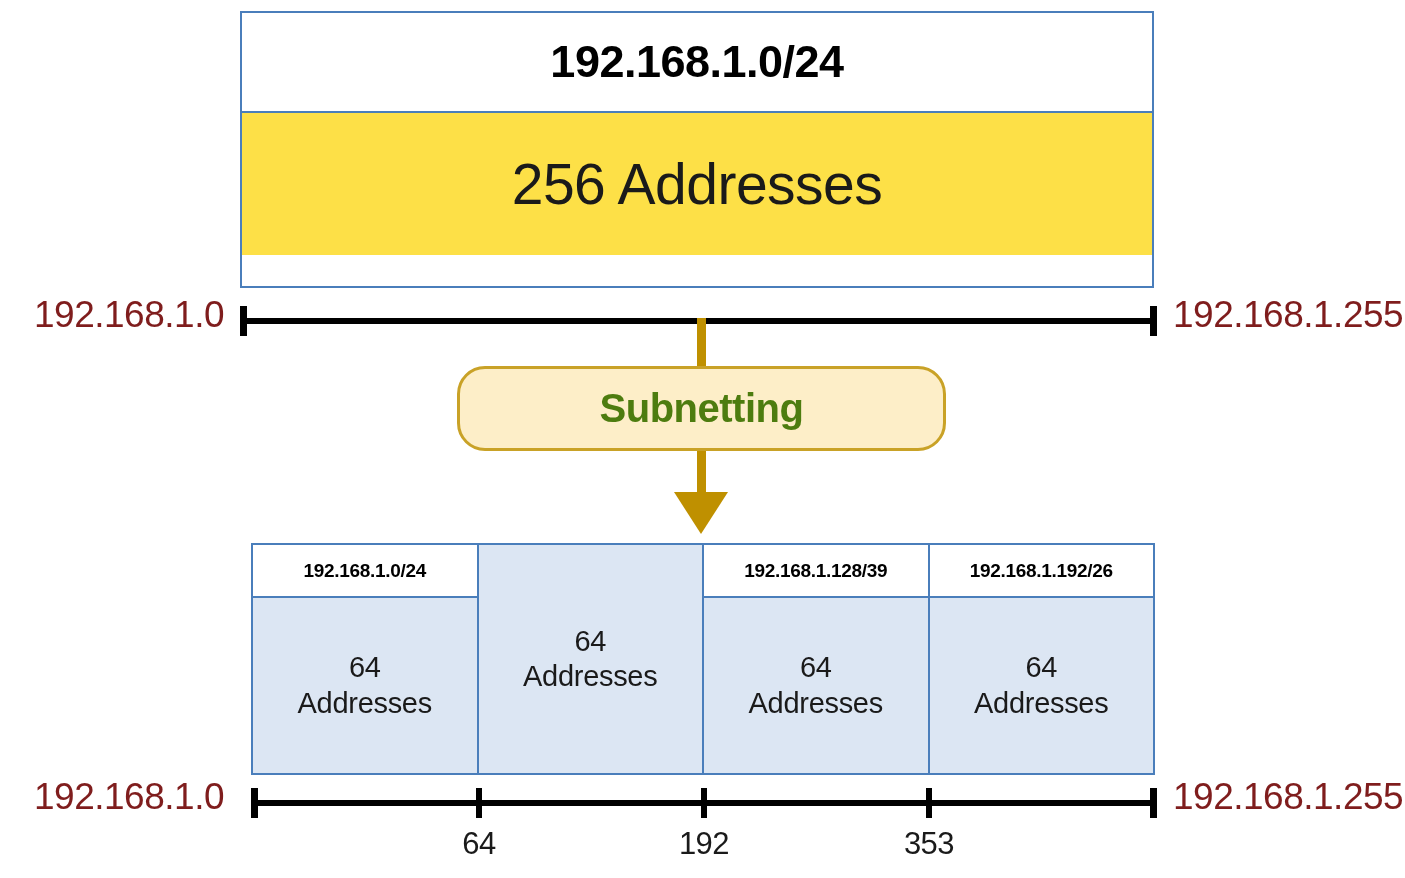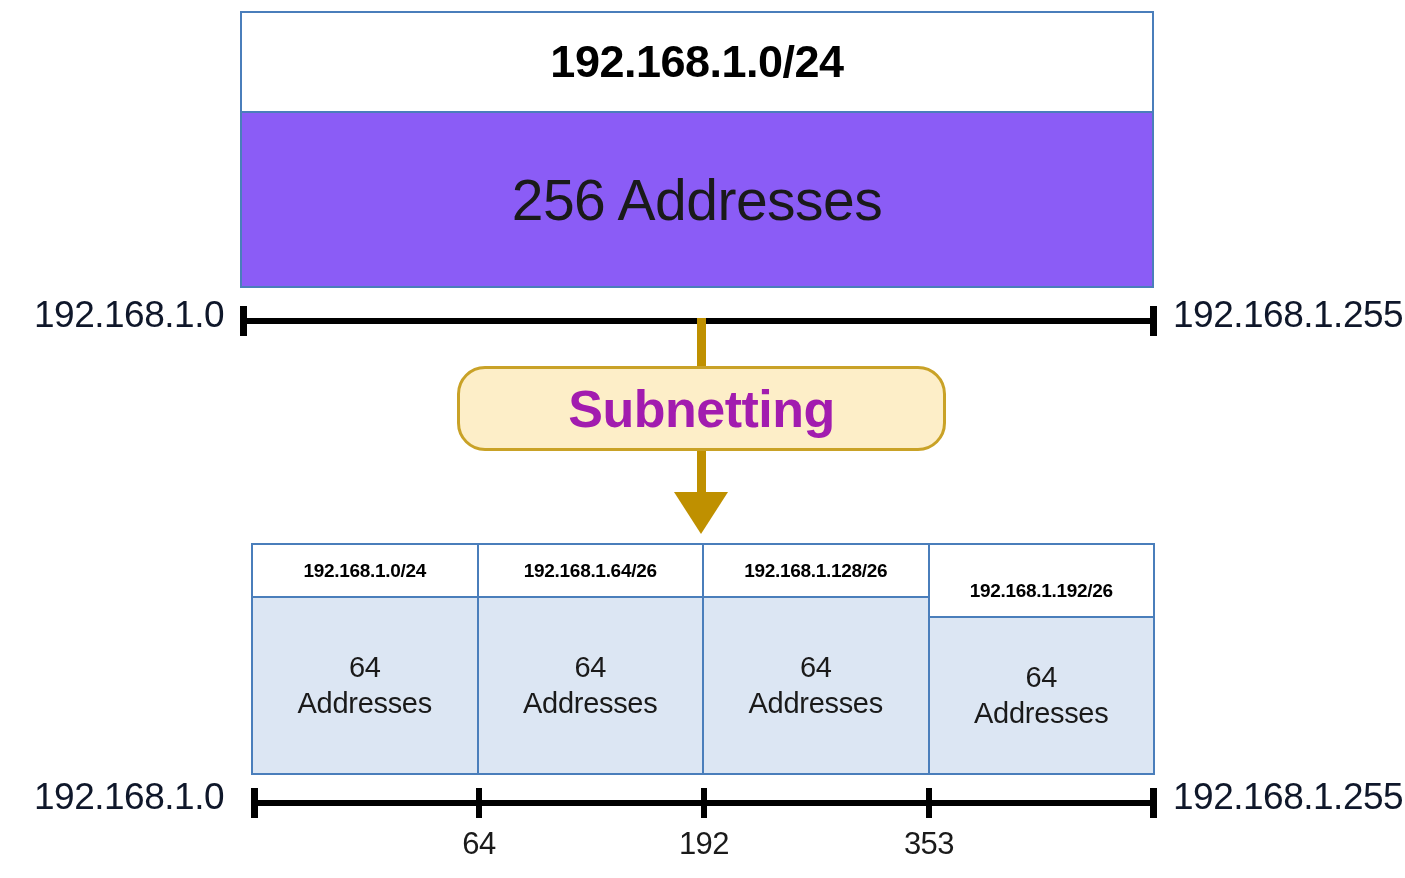--- a/index.html
+++ b/index.html
@@ -43,23 +43,23 @@
     justify-content: center;
     background: #ffffff;
   }
   .top-header-label {
     font-size: 45px;
     font-weight: bold;
     letter-spacing: -0.5px;
     color: #000;
   }
   .top-body {
-    height: 173px;
-    box-sizing: border-box;
-    background: #8b5cf6;
+    height: 142px;
+    box-sizing: border-box;
+    background: #fde047;
     display: flex;
     align-items: center;
     justify-content: center;
   }
   .top-body-label {
     font-size: 57px;
     font-weight: 400;
     color: #1a1a1a;
     letter-spacing: -0.5px;
   }
@@ -86,21 +86,21 @@
   .axis-tick {
     position: absolute;
     width: 6px;
     height: 30px;
     background: #000000;
     top: -12px;
   }
   .axis-end-label {
     position: absolute;
     font-size: 37px;
-    color: #0f172a;
+    color: #7f1d1d;
     white-space: nowrap;
     top: -24px;
     letter-spacing: -0.5px;
   }
   .tick-label {
     position: absolute;
     font-size: 31px;
     color: #1a1a1a;
     top: 26px;
     transform: translateX(-50%);
@@ -142,23 +142,23 @@
     height: 85px;
     background: #fdeec8;
     border: 3px solid #c9a227;
     border-radius: 28px;
     box-sizing: border-box;
     display: flex;
     align-items: center;
     justify-content: center;
   }
   .badge-label {
-    font-size: 52px;
+    font-size: 40px;
     font-weight: bold;
-    color: #a21caf;
+    color: #4d7c0f;
     letter-spacing: -0.5px;
   }
 
   
   .subnet-table {
     position: absolute;
     left: 237px;
     top: 543px;
     width: 904px;
     height: 232px;
@@ -166,21 +166,21 @@
     box-sizing: border-box;
     display: flex;
   }
   .subnet-col {
     flex: 1 1 0;
     display: flex;
     flex-direction: column;
     box-sizing: border-box;
     border-right: 2px solid #4a7ebb;
   }
-  .subnet-col:last-child { border-right: none; margin-top: 20px; }
+  .subnet-col:last-child { border-right: none; }
   .subnet-head {
     height: 53px;
     box-sizing: border-box;
     border-bottom: 2px solid #4a7ebb;
     background: #ffffff;
     display: flex;
     align-items: center;
     justify-content: center;
   }
   .subnet-head-label {
@@ -238,32 +238,29 @@
       <div class="subnet-head">
         <span class="subnet-head-label">192.168.1.0/24</span>
       </div>
       <div class="subnet-body">
         <span class="subnet-count">64</span>
         <span class="subnet-unit">Addresses</span>
       </div>
     </div>
 
     <div class="subnet-col">
+      <div class="subnet-body">
+        <span class="subnet-count">64</span>
+        <span class="subnet-unit">Addresses</span>
+      </div>
+    </div>
+
+    <div class="subnet-col">
       <div class="subnet-head">
-        <span class="subnet-head-label">192.168.1.64/26</span>
-      </div>
-      <div class="subnet-body">
-        <span class="subnet-count">64</span>
-        <span class="subnet-unit">Addresses</span>
-      </div>
-    </div>
-
-    <div class="subnet-col">
-      <div class="subnet-head">
-        <span class="subnet-head-label">192.168.1.128/26</span>
+        <span class="subnet-head-label">192.168.1.128/39</span>
       </div>
       <div class="subnet-body">
         <span class="subnet-count">64</span>
         <span class="subnet-unit">Addresses</span>
       </div>
     </div>
 
     <div class="subnet-col">
       <div class="subnet-head">
         <span class="subnet-head-label">192.168.1.192/26</span>

